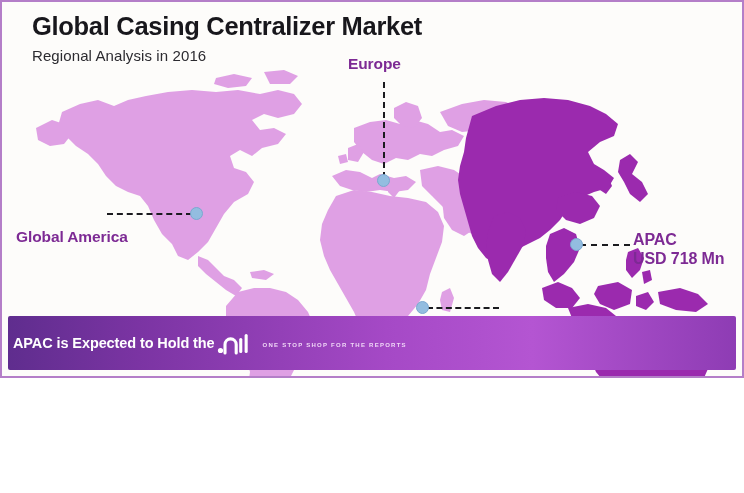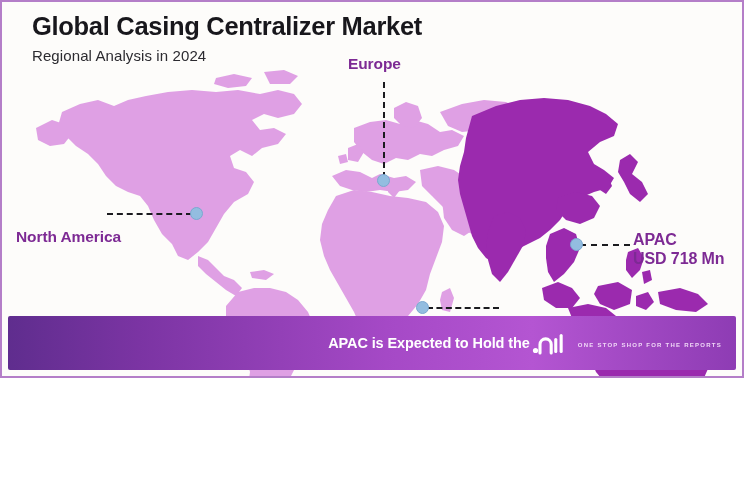--- a/index.html
+++ b/index.html
@@ -99,22 +99,22 @@
     position: absolute;
     left: 6px;
     right: 6px;
     bottom: 6px;
     height: 54px;
     background: linear-gradient(90deg, #5f2d8e 0%, #7b34a3 18%, #a549c6 52%, #b455d2 72%, #8e3cb4 100%);
     border-radius: 2px;
     z-index: 8;
     display: flex;
     align-items: center;
-    justify-content: flex-end;
-    padding: 0 14px 0 22px;
+    justify-content: flex-start;
+    padding: 0 14px 0 5px;
     box-sizing: border-box;
   }
   .footer-text {
     color: #ffffff;
     font-weight: bold;
     font-size: 14.5px;
     line-height: 1.42;
     letter-spacing: -0.1px;
     white-space: nowrap;
   }
@@ -141,21 +141,21 @@
     white-space: nowrap;
   }
 </style>
 </head>
 <body>
 
 <div id="infographic">
 
   <div class="header">
     <div class="title">Global Casing Centralizer Market</div>
-    <div class="subtitle">Regional Analysis in 2024</div>
+    <div class="subtitle">Regional Analysis in 2016</div>
   </div>
 
   <div class="map-wrap">
     <svg viewBox="0 0 744 410" preserveAspectRatio="none" aria-hidden="true">
       <g fill="#dfa0e4">
 
         <path d="M60,92 L78,84 L96,80 L112,86 L126,80 L144,76 L166,72 L190,70 L214,72 L236,70
                  L258,74 L276,70 L292,74 L300,84 L292,94 L276,98 L262,94 L250,100 L258,110
                  L272,108 L284,114 L276,124 L260,128 L250,136 L238,130 L228,136 L232,148
                  L244,152 L252,162 L246,174 L232,182 L222,194 L214,208 L206,222 L196,232
@@ -263,21 +263,21 @@
   <div class="dot" style="left:414px; top:299px;"></div>
 
   <div class="leader h" style="left:578px; top:242px; width:50px;"></div>
   <div class="dot" style="left:568px; top:236px;"></div>
 
   <div class="callout lbl-europe">
     <span>Europe</span>
   </div>
 
   <div class="callout lbl-na">
-    <span>North America</span>
+    <span>Global America</span>
   </div>
 
 
   <div class="callout lbl-mea">
     <span>MEA</span>
   </div>
 
   <div class="callout big lbl-apac">
     <div>APAC</div>
     <div>USD 718 Mn</div>

